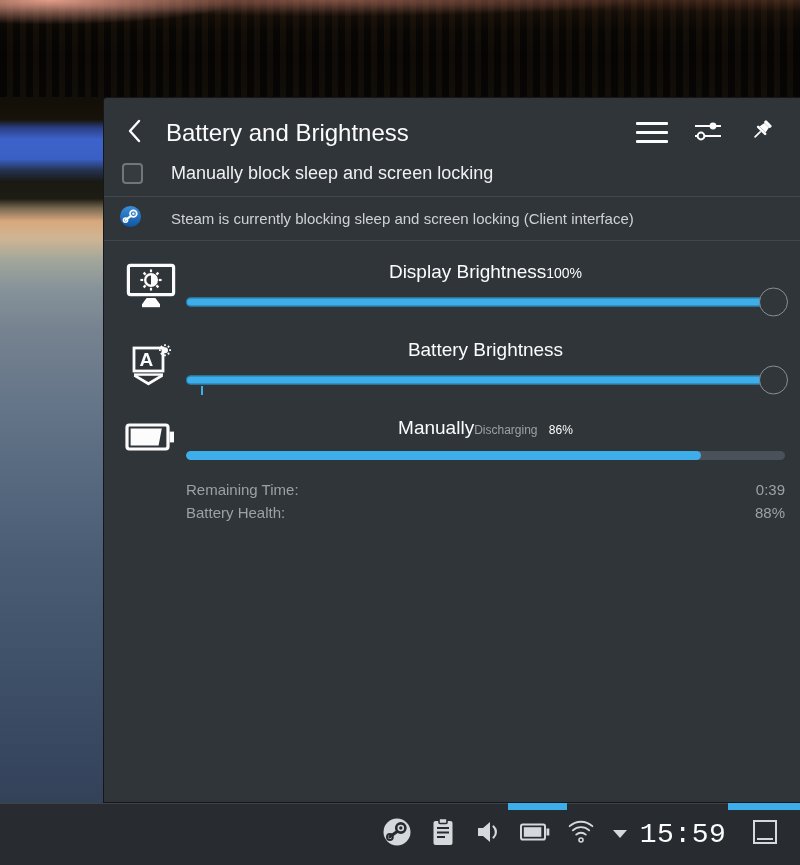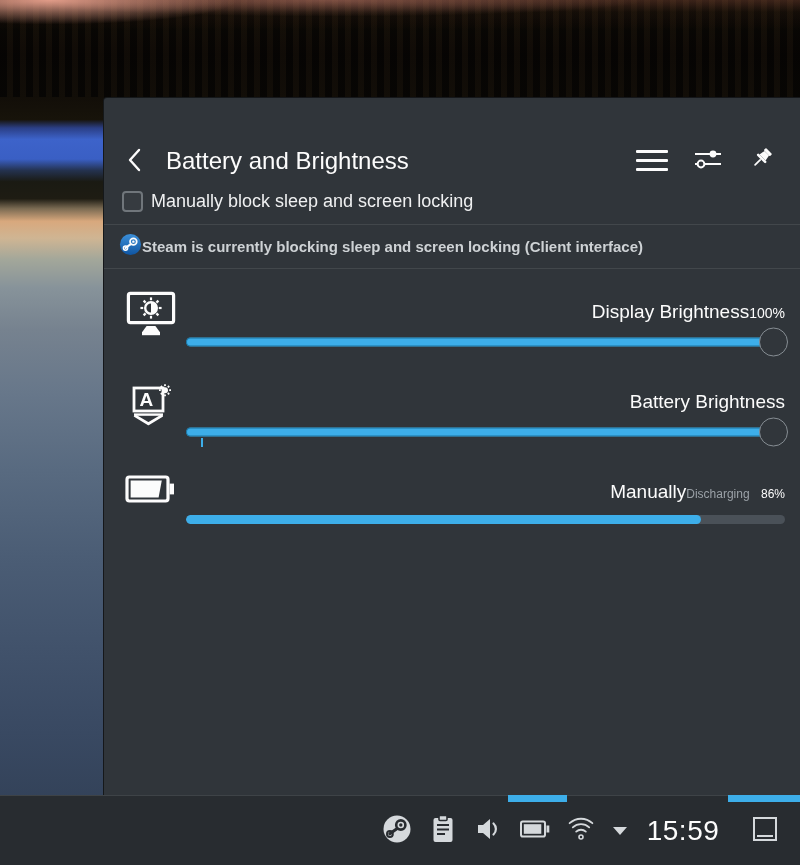--- a/index.html
+++ b/index.html
@@ -25,46 +25,46 @@
       #a3a79a 23%, #87939a 27%, #76828f 33%,
       #67778a 42%, #586a80 53%, #4b5d75 65%,
       #41526b 78%, #394962 90%, #334259 100%);
   }
 
   
   .popup { position:absolute; left:103px; top:97px; right:0; bottom:62px;
     background:#30353a; border:1px solid rgba(0,0,0,0.55); border-right:none;
     border-radius:4px 0 0 0; color:#fcfcfc; }
 
-  .popup-header { display:flex; align-items:flex-end; padding:20px 20px 12px 20px;margin-top:28px; }
+  .popup-header { display:flex; align-items:center; padding:20px 20px 12px 20px; }
   .back-btn { background:none; border:none; cursor:pointer; width:30px; height:28px;
     display:flex; align-items:center; justify-content:flex-start; padding:0; }
   .popup-title { font-size:24px; font-weight:400; color:#fcfcfc; flex:1; margin-left:12px;
     white-space:nowrap; }
   .header-actions { display:flex; align-items:center; gap:24px; margin-right:6px; }
   .icon-btn { background:none; border:none; cursor:pointer; padding:0; display:flex;
     align-items:center; justify-content:center; }
   .hamburger { display:flex; flex-direction:column; gap:6px; width:32px; }
   .hamburger span { display:block; height:3px; background:#fcfcfc; border-radius:1px; }
 
-  .checkbox-row { display:flex; align-items:center; gap:8px; padding:4px 20px 12px 18px;
+  .checkbox-row { display:flex; align-items:center; gap:28px; padding:4px 20px 12px 18px;
     cursor:pointer; }
   .checkbox-box { width:21px; height:21px; border:2px solid #70767b; border-radius:4px;
     background:rgba(255,255,255,0.03); flex:0 0 auto; }
   .checkbox-label { font-size:18px; color:#eff0f1; }
 
-  .notice-row { display:flex; align-items:center; gap:0; padding:8px 16px 8px 15px;
-    border-top:1px solid rgba(255,255,255,0.09); border-bottom:1px solid rgba(255,255,255,0.09);font-weight:bold; }
+  .notice-row { display:flex; align-items:center; gap:29px; padding:8px 16px 8px 15px;
+    border-top:1px solid rgba(255,255,255,0.09); border-bottom:1px solid rgba(255,255,255,0.09); }
   .notice-text { font-size:15px; color:#ced2d5; }
 
   .section { display:flex; align-items:flex-start; padding:16px 15px 6px 12px; }
   .section.first { padding-top:20px; }
   .section-icon { width:70px; flex:0 0 auto; display:flex; justify-content:center; padding-top:2px; }
   .section-body { flex:1; min-width:0; }
-  .section-head { display:flex; align-items:baseline; justify-content:flex-end;margin-top:12px; }
+  .section-head { display:flex; align-items:baseline; justify-content:center; }
   .section-label { font-size:19px; color:#fcfcfc; }
   .section-value { font-size:14px; color:#fcfcfc; }
   .dim { color:#9aa1a7; }
   .battery-status { font-size:12px; }
   .battery-status .pct { color:#fcfcfc; margin-left:8px; }
 
   .slider { position:relative; height:30px; margin-top:4px; cursor:pointer; }
   .slider-track { position:absolute; left:0; right:0; top:50%; transform:translateY(-50%);
     height:9px; border-radius:5px; background:#494f55; box-shadow:inset 0 0 0 1px rgba(0,0,0,0.3); }
   .slider-fill { position:absolute; left:0; top:50%; transform:translateY(-50%);
@@ -77,22 +77,22 @@
   .progress { position:relative; height:9px; border-radius:5px; background:#4a5158;
     margin-top:12px; overflow:hidden; }
   .progress-fill { position:absolute; left:0; top:0; bottom:0; border-radius:5px;
     background:#3daee9; }
 
   .detail-rows { margin-top:18px; }
   .detail-row { display:flex; justify-content:space-between; font-size:15px;
     color:#9aa1a7; line-height:23px; }
 
   
-  .taskbar { position:absolute; left:0; right:0; bottom:0; height:70px; background:#282c30;
-    border-top:1px solid #3e4347; }
+  .taskbar { position:absolute; left:0; right:0; bottom:0; height:62px; background:#282c30;
+    border-top:1px solid #3e4347;font-family:Liberation Mono, monospace; }
   .task-indicator { position:absolute; top:-1px; height:7px; background:#3daee9; }
   .ind-battery { left:508px; width:59px; }
   .ind-desktop { left:728px; width:72px; }
   .tray { position:absolute; left:374px; right:0; top:0; bottom:0; display:flex;
     align-items:center; }
   .tray-item { width:46px; height:62px; display:flex; align-items:center; justify-content:center;
     cursor:pointer; }
   .tray-item.caret { width:32px; }
   .clock { width:94px; height:62px; display:flex; align-items:center; justify-content:center;
     font-size:28px; color:#fcfcfc; cursor:pointer; letter-spacing:0.5px; }
@@ -253,20 +253,30 @@
       <div class="section-head">
         <span class="section-label">Manually</span>
         <span class="battery-status">
           <span class="dim">Discharging</span>
           <span class="pct">86%</span>
         </span>
       </div>
       <div class="progress">
         <div class="progress-fill" style="width: 86%;"></div>
       </div>
+      <div class="detail-rows">
+        <div class="detail-row">
+          <span>Remaining Time:</span>
+          <span>0:39</span>
+        </div>
+        <div class="detail-row">
+          <span>Battery Health:</span>
+          <span>88%</span>
+        </div>
+      </div>
     </div>
   </div>
 
 </div>
 
 <div class="taskbar">
   <div class="task-indicator ind-battery"></div>
   <div class="task-indicator ind-desktop"></div>
 
   <div class="tray">

